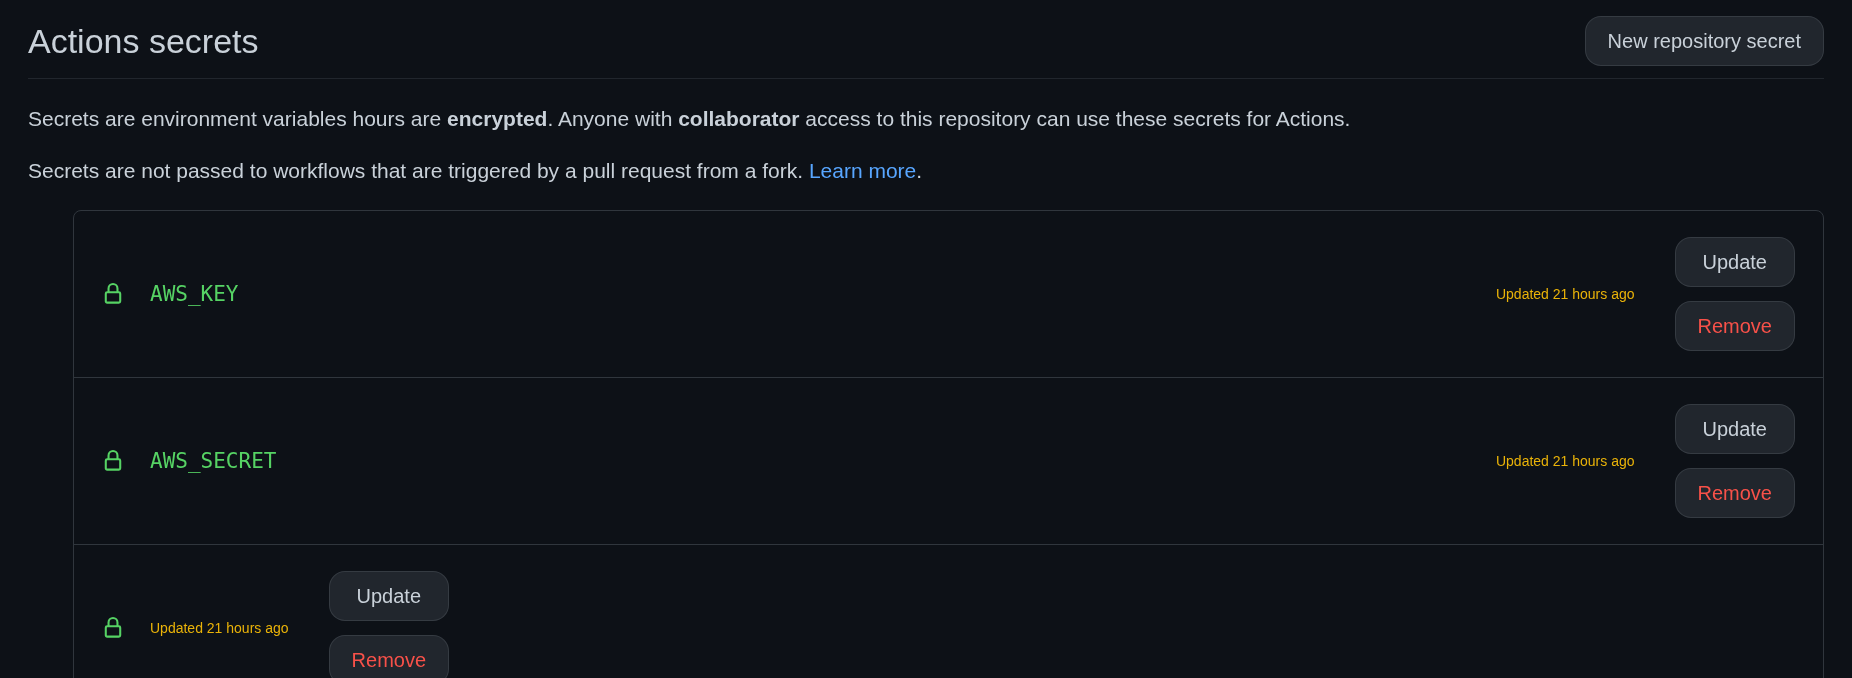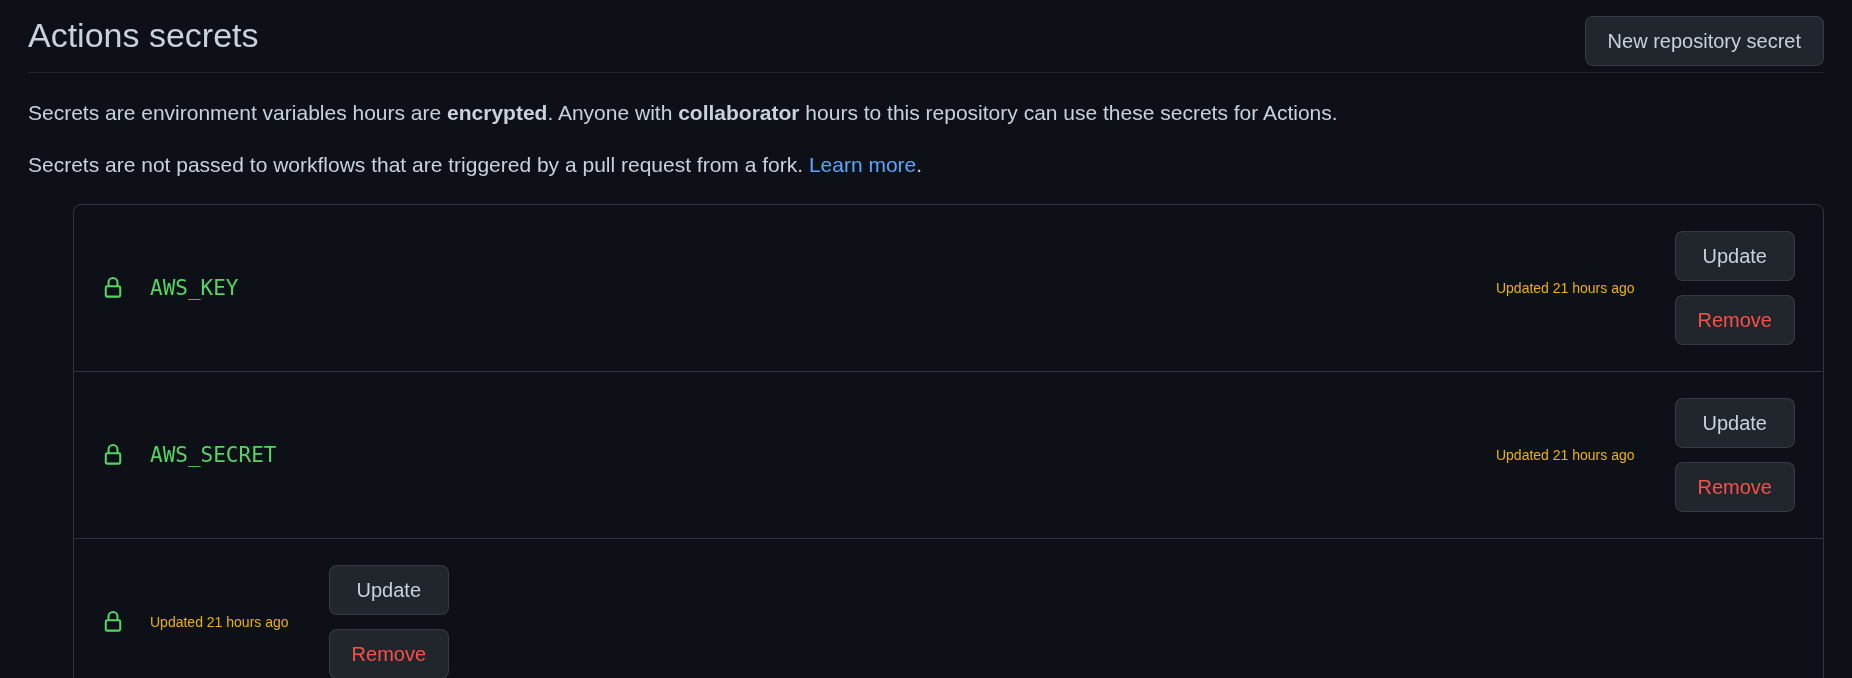--- a/index.html
+++ b/index.html
@@ -10,35 +10,35 @@
     body {
       background-color: #0d1117;
       color: #c9d1d9;
       font-family: -apple-system, BlinkMacSystemFont, "Segoe UI", Helvetica, Arial, sans-serif;
       padding: 16px 28px;
       font-size: 20px;
     }
     .header-row {
       display: flex;
       justify-content: space-between;
-      align-items: flex-start;
-      padding-bottom: 6px;
+      align-items: center;
+      padding-bottom: 12px;
       border-bottom: 1px solid #21262d;
       margin-bottom: 24px;
     }
     .page-title {
       font-size: 34px;
       font-weight: 400;
       color: #c9d1d9;
     }
     .btn {
       background-color: #21262d;
       color: #c9d1d9;
       border: 1px solid rgba(240,246,252,0.1);
-      border-radius: 8px;
+      border-radius: 16px;
       padding: 10px 22px;
       font-size: 20px;
       font-weight: 500;
       cursor: pointer;
       line-height: 1.4;
     }
     .btn-danger {
       color: #f85149;
     }
     .description {
@@ -100,21 +100,21 @@
 </head>
 <body>
 
 <div class="header-row">
   <h1 class="page-title">Actions secrets</h1>
   <button class="btn">New repository secret</button>
 </div>
 
 <div class="description">
   <p>
-    <span>Secrets are environment variables hours are </span><strong>encrypted</strong><span>. Anyone with </span><strong>collaborator</strong><span> hours to this repository can use these secrets for Actions.</span>
+    <span>Secrets are environment variables hours are </span><strong>encrypted</strong><span>. Anyone with </span><strong>collaborator</strong><span> access to this repository can use these secrets for Actions.</span>
   </p>
   <p>
     <span>Secrets are not passed to workflows that are triggered by a pull request from a fork. </span><a class="link">Learn more</a><span>.</span>
   </p>
 </div>
 
 <div class="secrets-box">
 
   <div class="secret-row">
     <svg class="lock-icon" viewBox="0 0 16 16" fill="currentColor">

